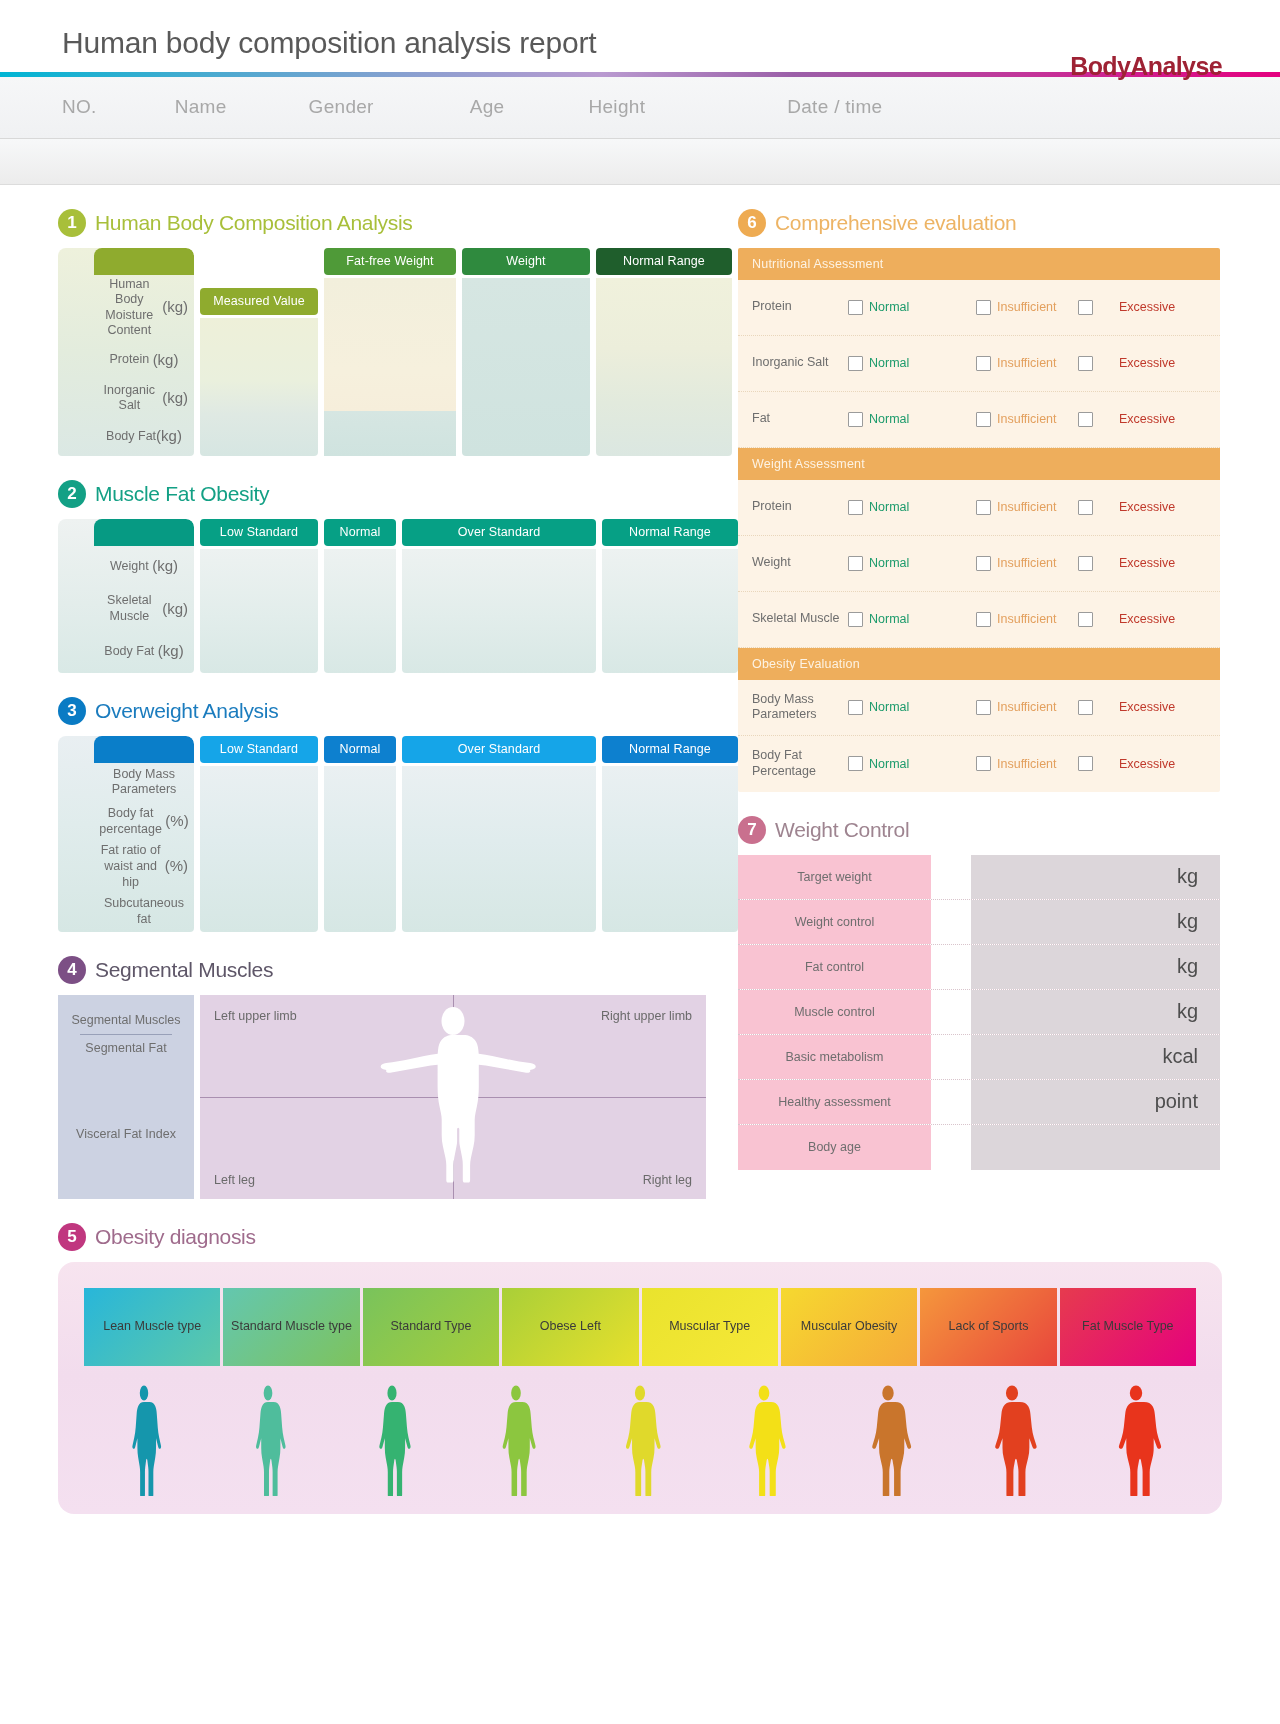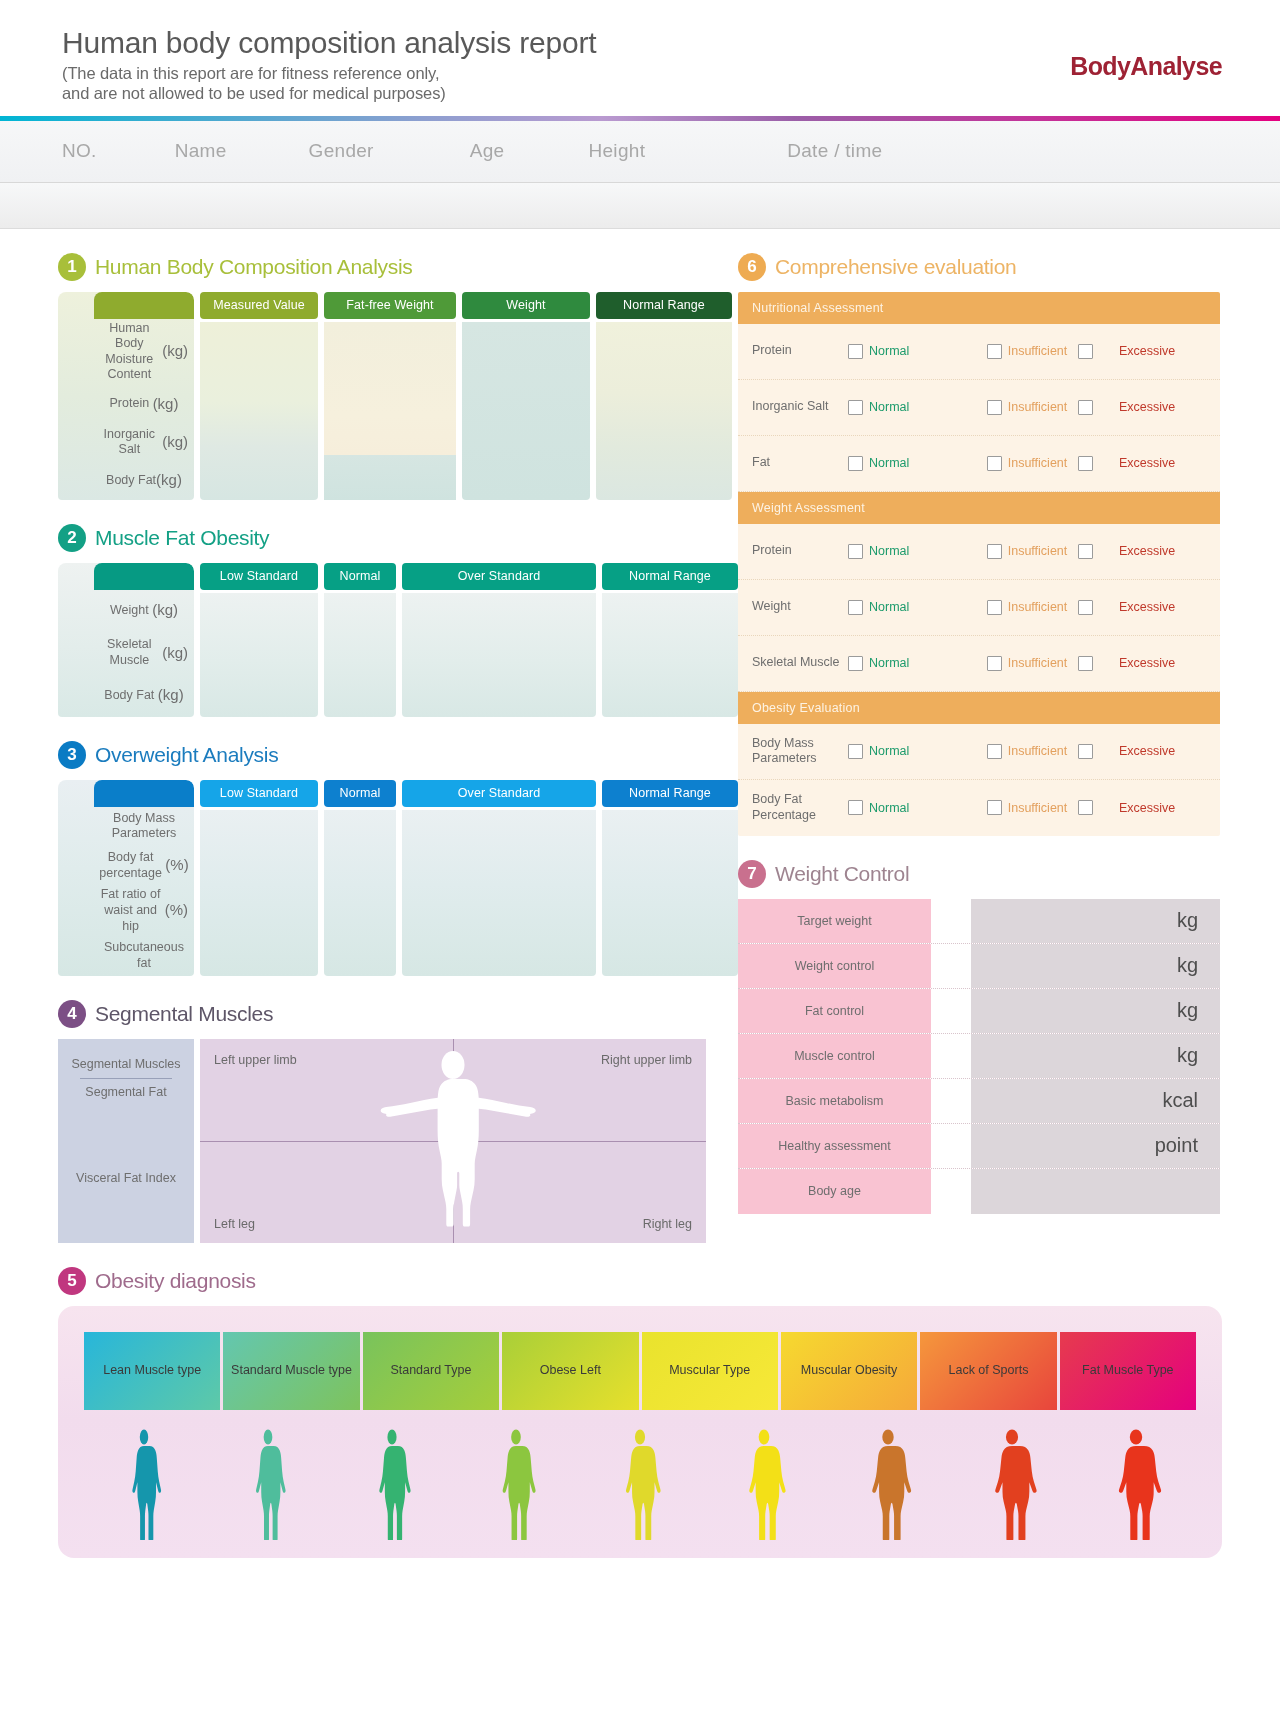--- a/index.html
+++ b/index.html
@@ -87,21 +87,21 @@
     letter-spacing: 0.1px; flex: none;
   }
   .tbl-col .body { flex: 1; margin-top: 3px; border-radius: 0 0 4px 4px; }
 
   
   .s1 .sec-badge { background: #a8bf3a; }
   .s1 .sec-name { color: #a8bf3a; }
   .s1-wrap { height: 208px; }
   .s1 .tbl-labelcol .cap { background: #8fab2e; }
   .s1 .tbl-labelcol { background: linear-gradient(to bottom, #eef1dc 0%, #e3ecdd 50%, #dbe8e4 100%); }
-  .s1-c1 .hd { background: #8fab2e; }
+  .s1-c1 .hd { background: #8fab2e; margin-top: 40px; }
   .s1-c2 .hd { background: #4f9a38; }
   .s1-c3 .hd { background: #2f8a3e; }
   .s1-c4 .hd { background: #1f5e2c; }
   .s1-fill-a { background: linear-gradient(to bottom, #eef0d9 0%, #eaf0dd 45%, #dfe9e3 70%, #d6e6e2 100%); }
   .s1-fill-b { background: linear-gradient(to bottom, #f2efdc 0%, #f6f0dd 70%, #f6eedb 100%); }
   .s1-fill-c { background: linear-gradient(to bottom, #d6e6e2 0%, #cfe3df 100%); }
   .s1-fill-d { background: linear-gradient(to bottom, #f0f1dc 0%, #eceedb 40%, #e2eadd 70%, #dbe7e1 100%); }
   .s1-split { display: flex; flex-direction: column; height: 100%; }
 
   
@@ -174,21 +174,21 @@
   }
   .eval-row {
     display: flex; align-items: center; background: #fdf3e6;
     padding: 12px 14px; min-height: 56px;
     border-bottom: 1px dotted #e9d6bb;
   }
   .eval-row:last-child { border-bottom: none; }
   .eval-name { width: 96px; flex: none; font-size: 12.5px; color: #6e6e6e; line-height: 1.25; }
   .eval-opt { display: flex; align-items: center; gap: 6px; }
   .eval-opt.o1 { width: 128px; }
-  .eval-opt.o2 { width: 102px; justify-content: center; }
+  .eval-opt.o2 { width: 102px; }
   .chk {
     width: 15px; height: 15px; border: 1.4px solid #9b9b9b;
     background: #fff; flex: none; border-radius: 1px;
   }
   .opt-normal { color: #1d9b6c; font-size: 12.5px; }
   .opt-insuff { color: #e3a05e; font-size: 12.5px; }
   .opt-excess { color: #c0392b; font-size: 12.5px; margin-left: 20px; }
 
   
   .s7 .sec-badge { background: #c9708e; }
@@ -206,24 +206,20 @@
     justify-content: flex-end; padding-right: 22px;
     font-size: 20px; color: #4e4e4e; margin-left: 40px;
   }
 </style>
 </head>
 <body>
 
 <div class="page-header">
   <div class="title-block">
     <div class="report-title">Human body composition analysis report</div>
-    <div class="report-subtitle">
-      <div>(The data in this report are for fitness reference only,</div>
-      <div>and are not allowed to be used for medical purposes)</div>
-    </div>
   </div>
   <div class="brand-logo">BodyAnalyse</div>
   <div class="gradient-rule"></div>
 </div>
 
 <div class="info-bar">
   <div class="info-field" style="margin-left:62px">NO.</div>
   <div class="info-field" style="margin-left:78px">Name</div>
   <div class="info-field" style="margin-left:82px">Gender</div>
   <div class="info-field" style="margin-left:96px">Age</div>

